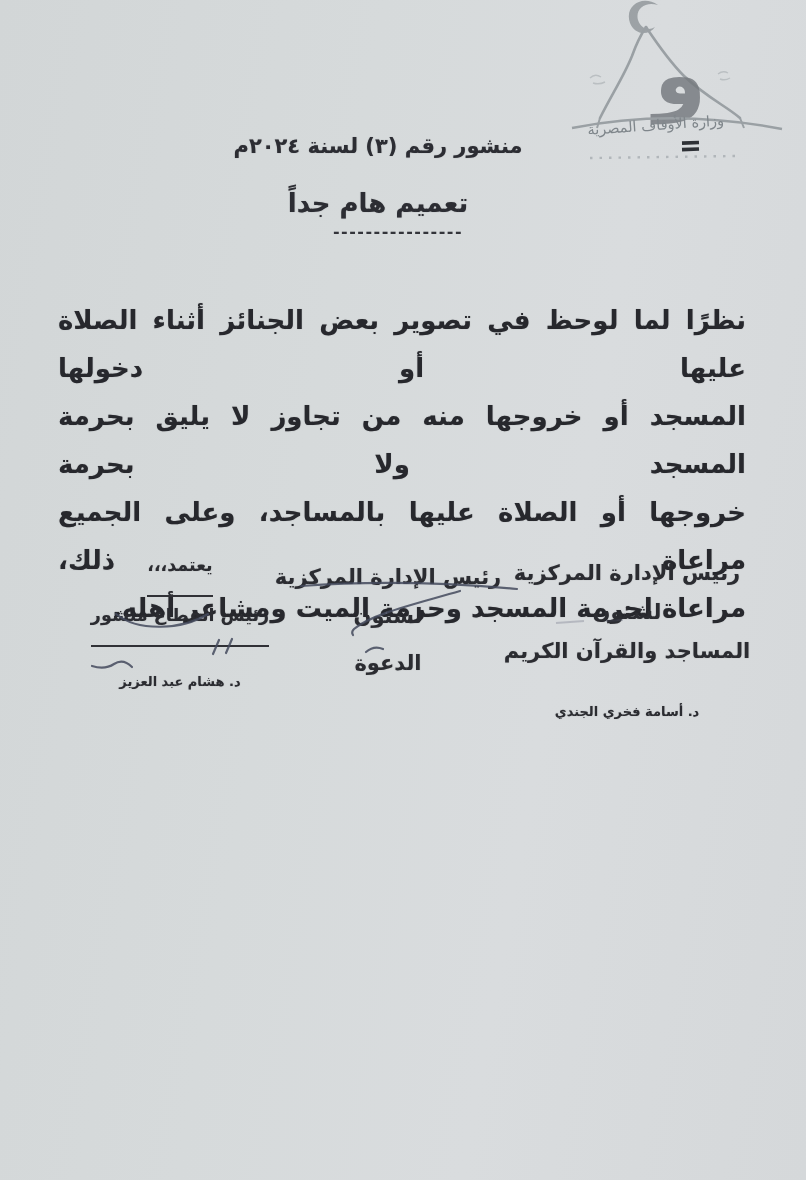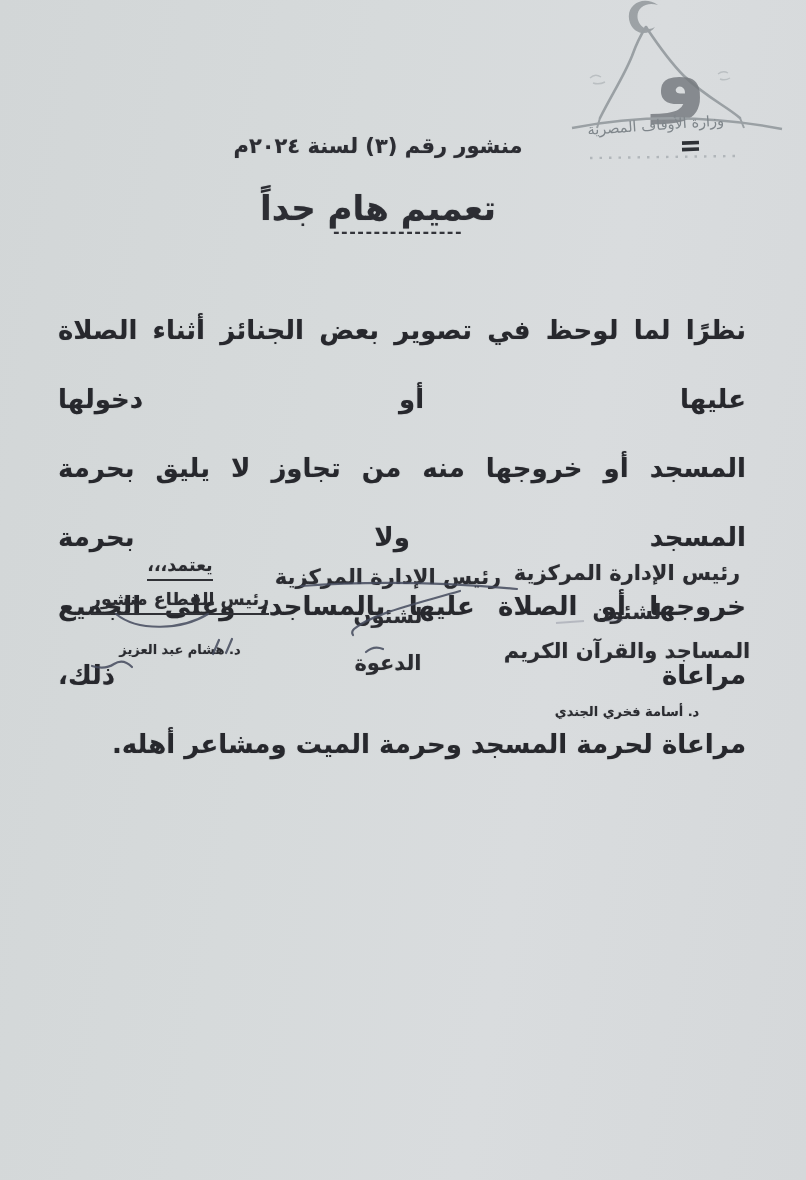--- a/index.html
+++ b/index.html
@@ -17,47 +17,47 @@
   .logo-block{position:absolute;left:568px;top:0;width:218px;height:168px;}
   .logo-block svg{display:block;width:218px;height:168px;}
   
   .doc-title{
     position:absolute;top:134px;left:100px;width:556px;
     text-align:center;font-size:21px;font-weight:700;color:#2c2d33;
     text-shadow:0 0 1px rgba(44,45,51,.4);
   }
   .doc-subtitle{
     position:absolute;top:188px;left:100px;width:556px;
-    text-align:center;font-size:34px;font-weight:700;color:#2c2d33;
+    text-align:center;font-size:26px;font-weight:700;color:#2c2d33;
     text-shadow:0 0 1px rgba(44,45,51,.4);
   }
   .doc-divider{
     position:absolute;top:222px;left:120px;width:556px;
     text-align:center;font-size:16px;font-weight:700;letter-spacing:1.5px;
     color:#33343a;direction:ltr;
   }
   
   .body-text{
     position:absolute;top:296px;right:60px;left:58px;
-    font-size:26px;font-weight:700;line-height:69px;color:#27282d;
+    font-size:26px;font-weight:700;line-height:48px;color:#27282d;
     text-shadow:0 0 1px rgba(39,40,45,.35);
   }
   .bline{text-align:justify;text-align-last:justify;white-space:normal;}
   .bline-last{text-align:right;text-align-last:right;}
   
   .signatures{position:absolute;left:0;top:548px;width:806px;height:210px;}
   .sig-col{position:absolute;text-align:center;font-weight:700;color:#2b2c31;
     text-shadow:0 0 1px rgba(43,44,49,.35);}
   .sig-col .t{font-size:21px;line-height:39px;}
   .sig-right{right:46px;top:6px;width:266px;}
   .sig-center{left:266px;top:10px;width:244px;}
   .sig-center .t2{margin-top:8px;}
   .sig-left{left:55px;top:4px;width:250px;}
   .sig-left .t{font-size:17.5px;line-height:27px;}
-  .u{display:inline-block;border-bottom:2px solid #303136;padding-bottom:0;}
+  .u{display:inline-block;border-bottom:2px solid #303136;padding-bottom:16px;}
   .sig-left .approve{margin-bottom:5px;}
   .sig-name{font-size:13px;margin-top:33px;}
   .sig-center .sig-name{margin-top:26px;}
   .sig-left .sig-name{margin-top:27px;}
   .ink-overlay{position:absolute;left:0;top:0;width:806px;height:210px;pointer-events:none;}
 </style>
 </head>
 <body>
 
 <div class="page">

